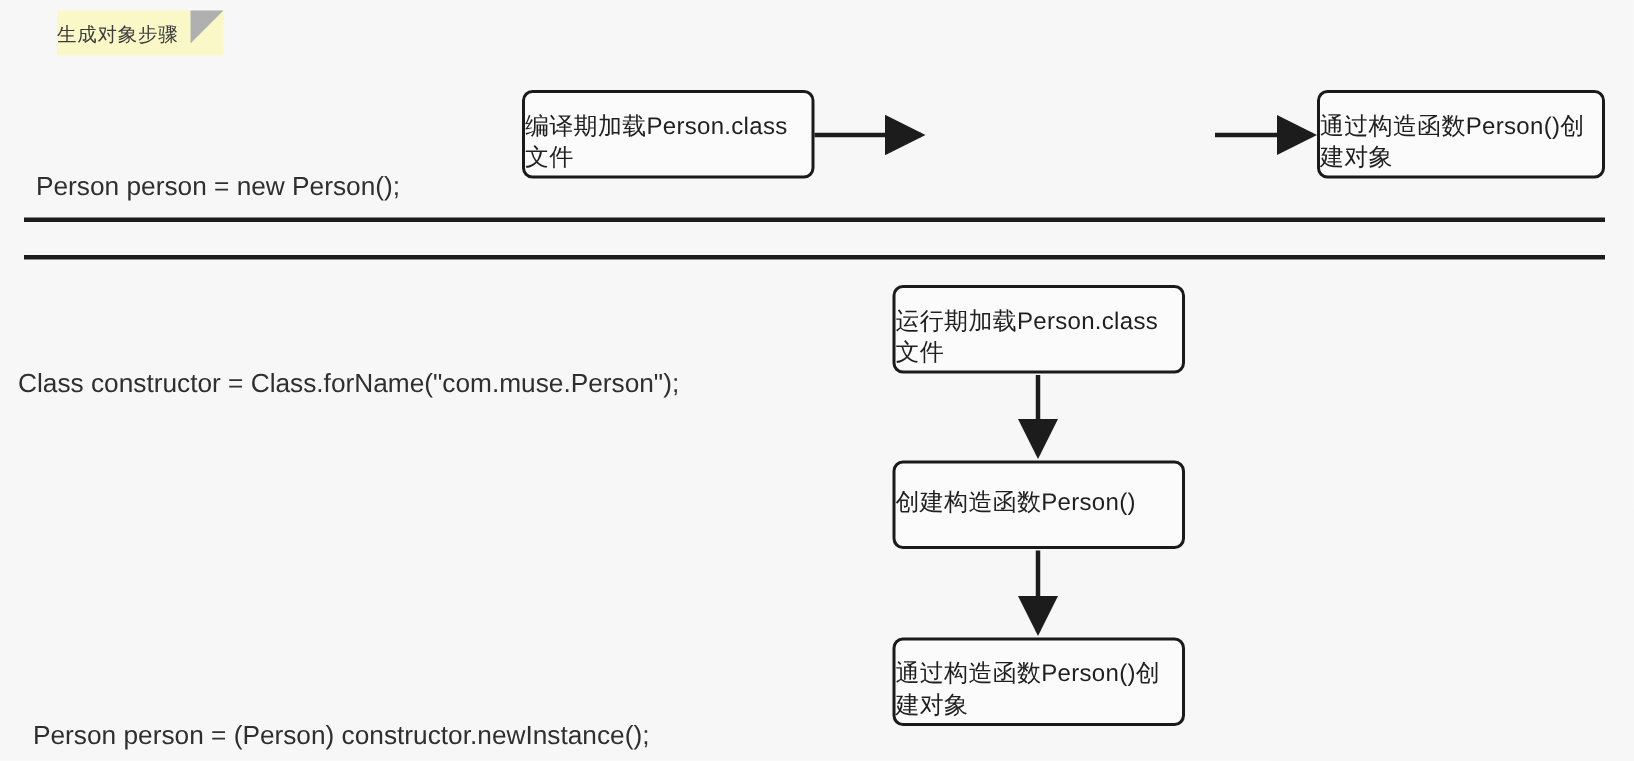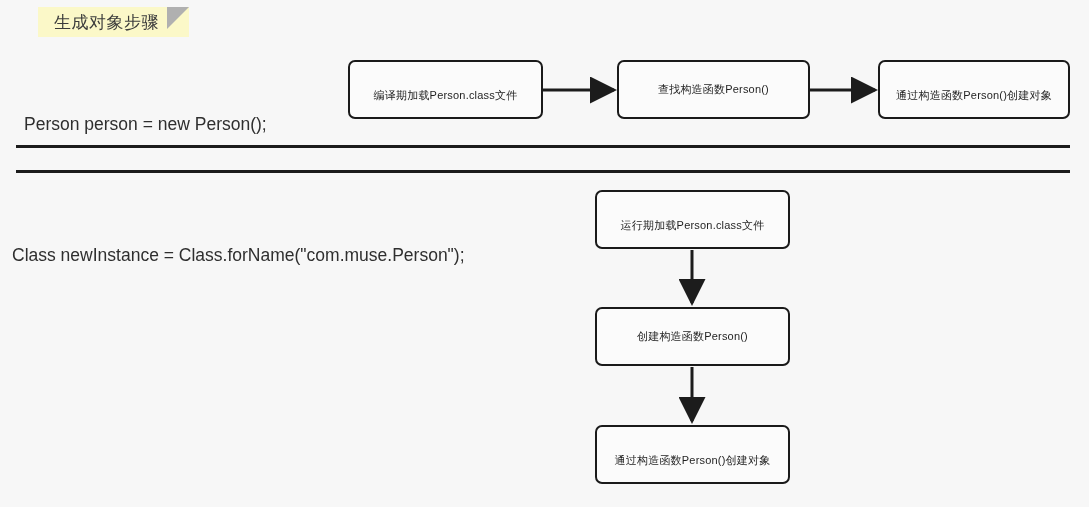--- a/index.html
+++ b/index.html
@@ -18,25 +18,25 @@
     background: #f7f7f7;
     overflow: hidden;
   }
 
   
   .tag {
     position: absolute;
     left: 38px;
     top: 7px;
     height: 30px;
-    padding: 0 30px 0 16px;
+    padding: 0 30px 0 0;
     background: #fbf8c8;
     display: flex;
     align-items: center;
-    font-size: 17px;
+    font-size: 13px;
     color: #3b3b3b;
     letter-spacing: 0.5px;
     white-space: nowrap;
     line-height: 1;
     justify-content: flex-end;
   }
   .tag-fold {
     position: absolute;
     right: 0;
     top: 0;
@@ -62,23 +62,23 @@
     position: absolute;
     box-sizing: border-box;
     background: #fbfbfb;
     border: 2.4px solid #1a1a1a;
     border-radius: 7px;
     display: flex;
     align-items: center;
     justify-content: center;
   }
   .box-text {
-    font-size: 11px;
+    font-size: 16px;
     color: #1f1f1f;
-    text-align: center;
+    text-align: left;
     line-height: 1.28;
     letter-spacing: 0.2px;
     white-space: normal;
     width: 100%;
     transform: translateY(6px);
   }
   .box-text.two-line {
     transform: translateY(0);
   }
 
@@ -122,34 +122,32 @@
     <span>生成对象步骤</span>
     <span class="tag-fold"></span>
   </div>
 
   <div class="code" style="left:24px; top:84px;">Person person = new Person();</div>
 
   <div class="box" style="left:348px; top:60px; width:195px; height:59px;">
     <div class="box-text">编译期加载Person.class文件</div>
   </div>
 
-  <div class="box" style="left:617px; top:60px; width:193px; height:59px;">
-    <div class="box-text two-line">查找构造函数Person()</div>
-  </div>
 
   <div class="box" style="left:878px; top:60px; width:192px; height:59px;">
     <div class="box-text">通过构造函数Person()创建对象</div>
   </div>
 
   <div class="hrule" style="top:145px;"></div>
   <div class="hrule" style="top:170px;"></div>
 
-  <div class="code" style="left:12px; top:215px;">Class newInstance = Class.forName("com.muse.Person");</div>
+  <div class="code" style="left:12px; top:215px;">Class constructor = Class.forName("com.muse.Person");</div>
 
 
+  <div class="code" style="left:22px; top:450px;">Person person = (Person) constructor.newInstance();</div>
 
   <div class="box" style="left:595px; top:307px; width:195px; height:59px;">
     <div class="box-text two-line">创建构造函数Person()</div>
   </div>
 
   <div class="box" style="left:595px; top:190px; width:195px; height:59px;">
     <div class="box-text">运行期加载Person.class文件</div>
   </div>
 
   <div class="box" style="left:595px; top:425px; width:195px; height:59px;">

